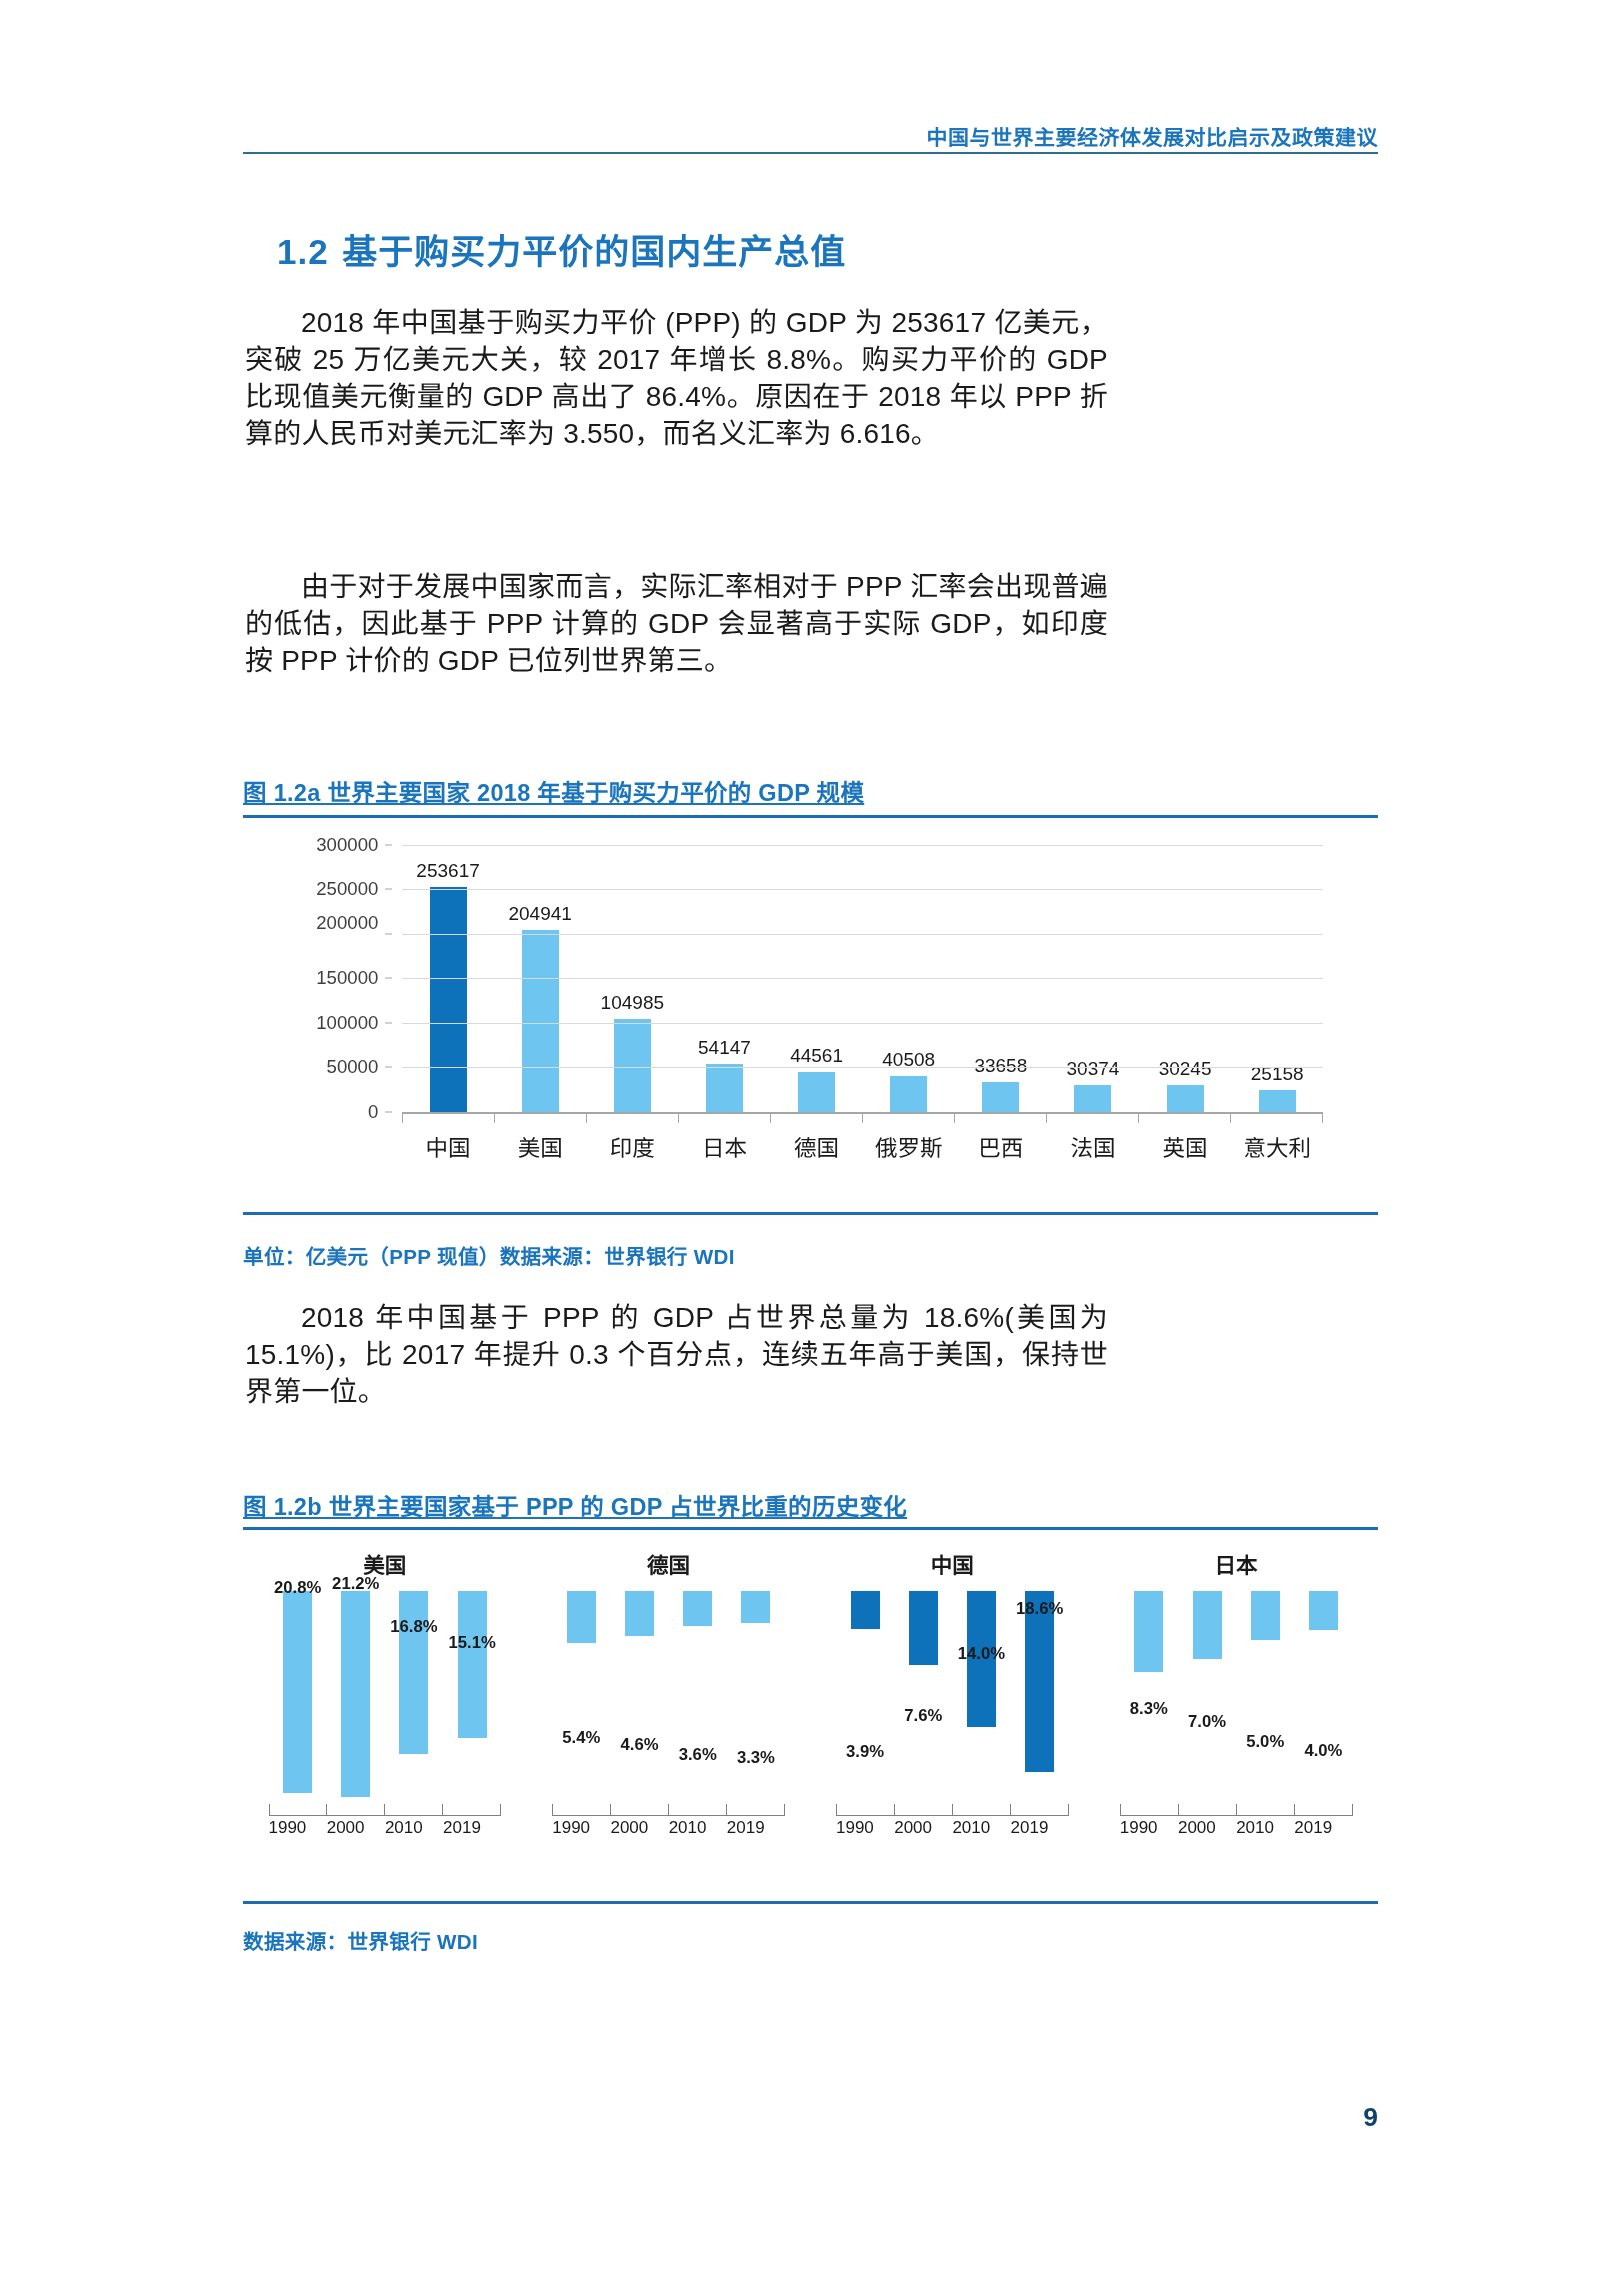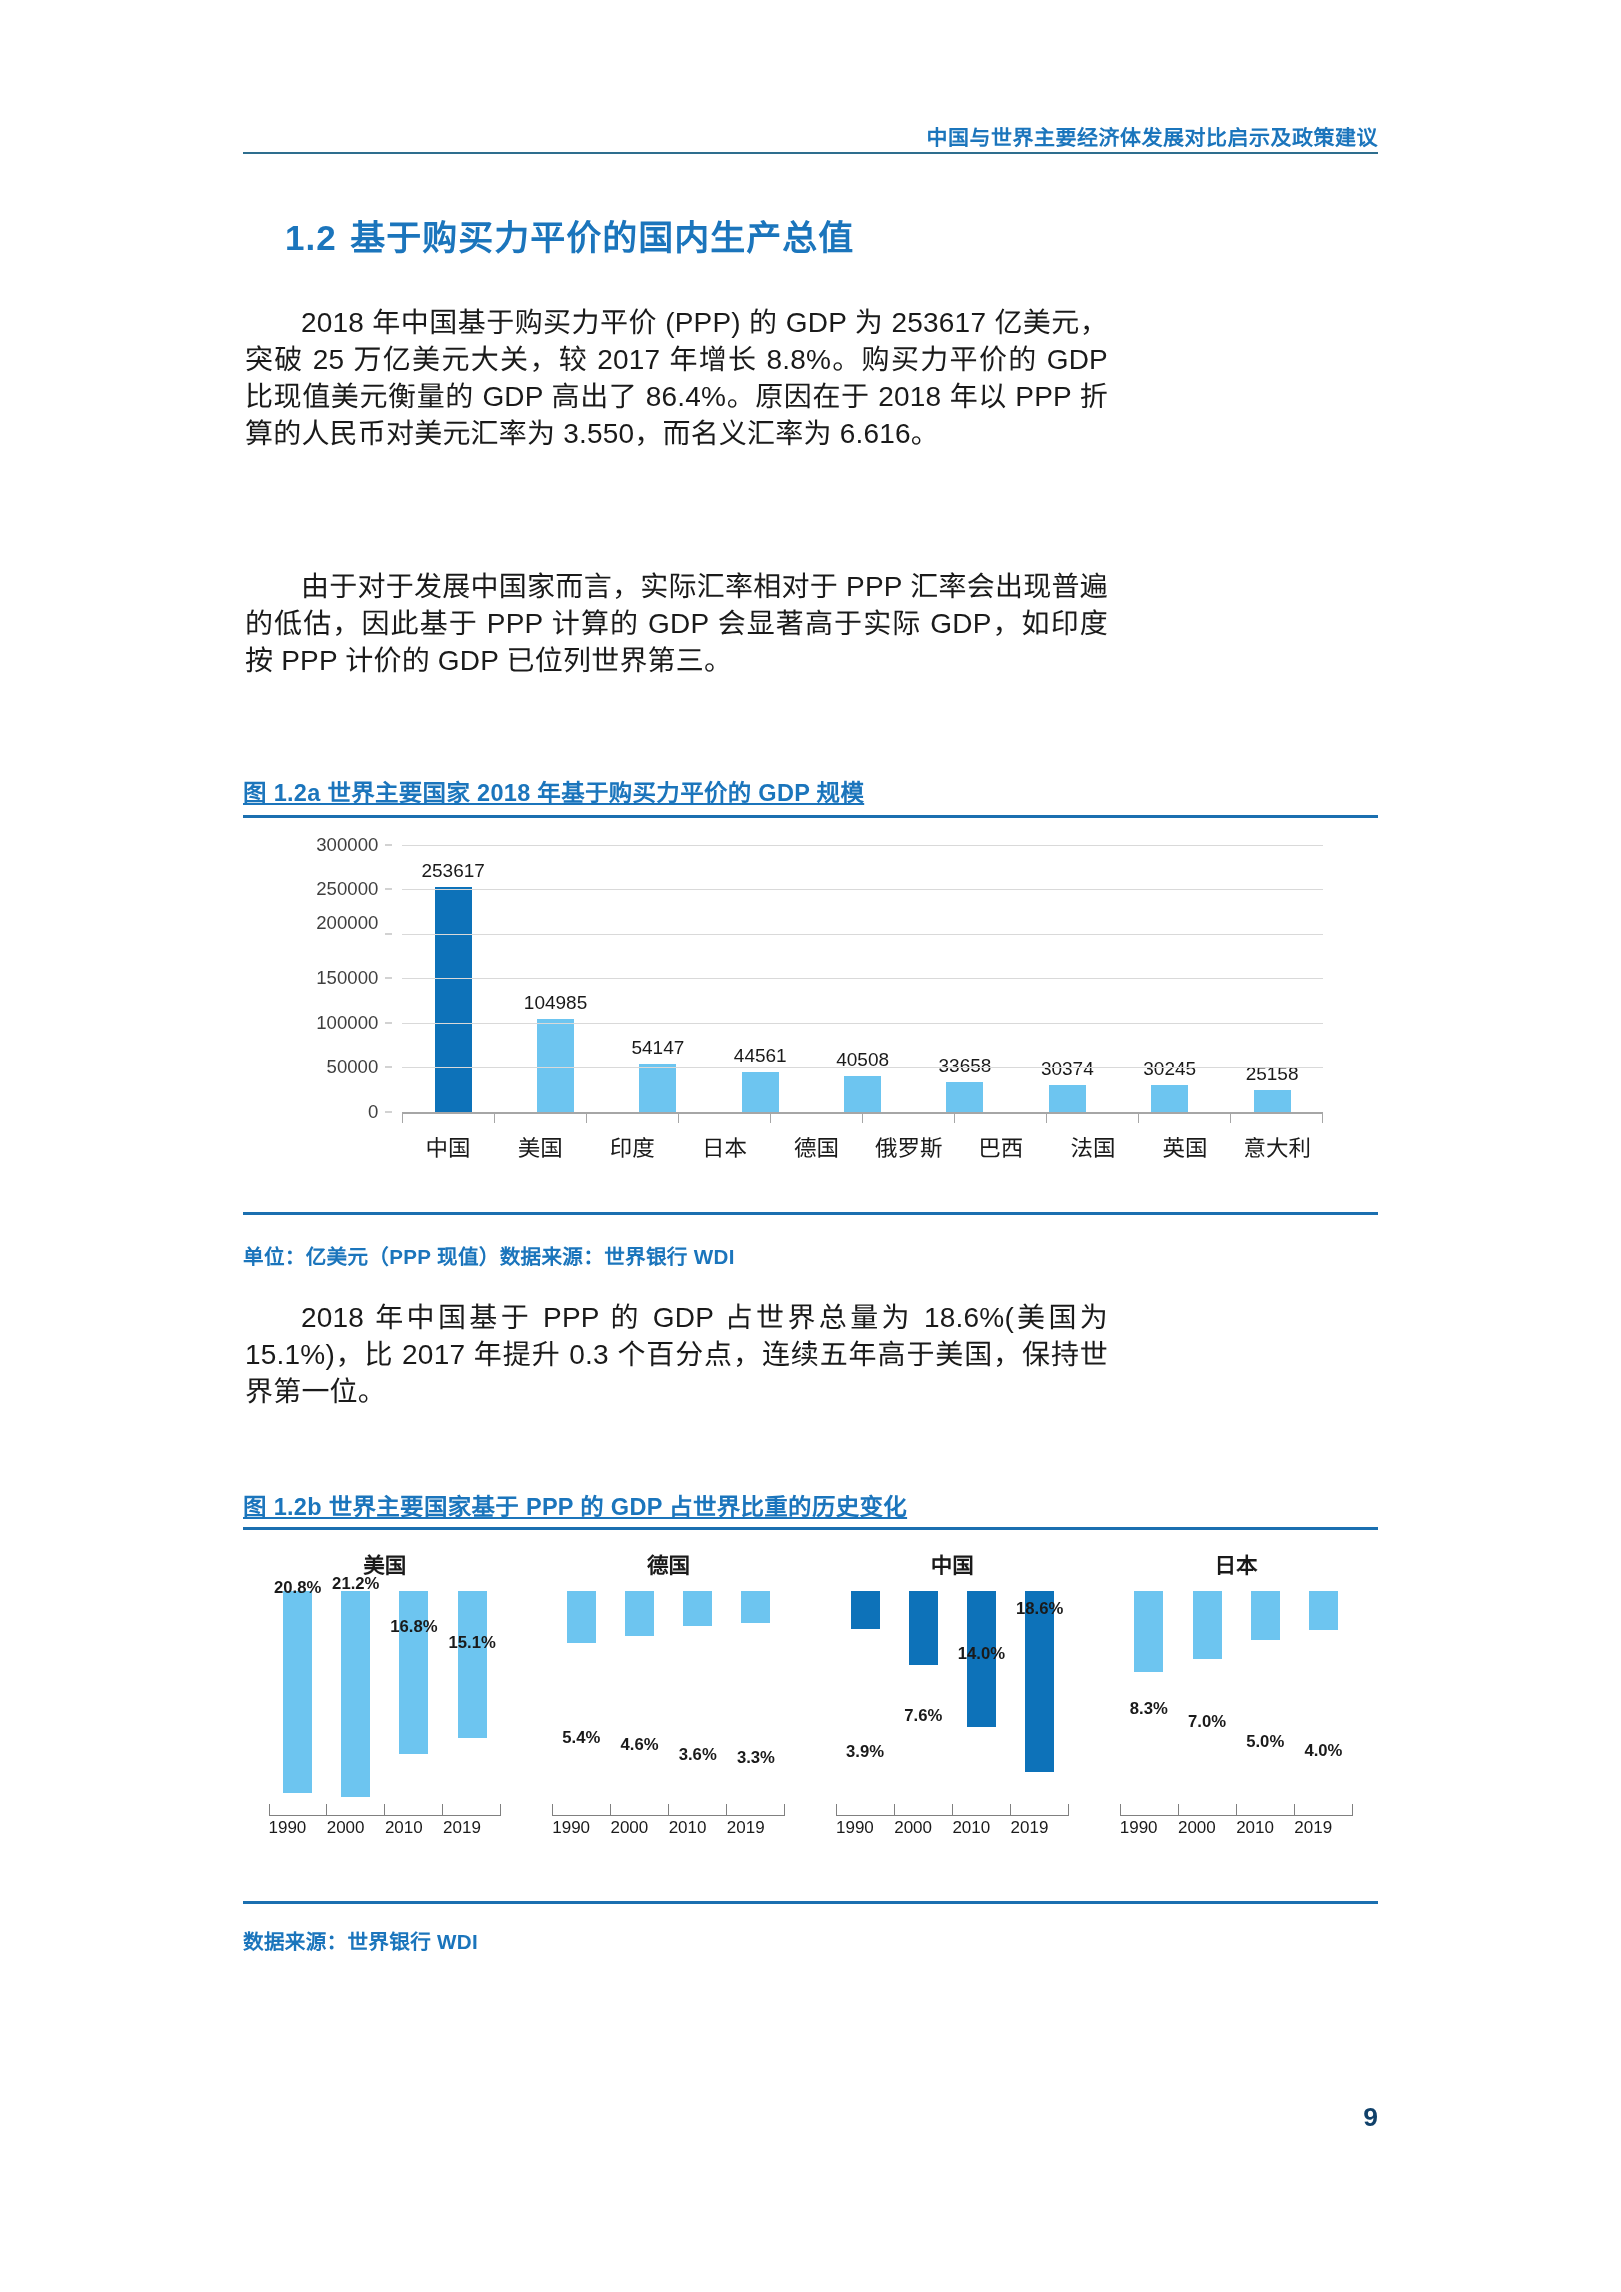--- a/index.html
+++ b/index.html
@@ -46,28 +46,27 @@
     top: 152px;
     left: 243px;
     right: 243px;
     height: 1.6px;
     background: #2e6e8e;
   }
 
   
   .section-title {
     position: absolute;
-    top: 209px;
+    top: 223px;
     left: 277px;
     font-size: 35px;
     font-weight: bold;
     color: #1b75bc;
     letter-spacing: 1px;
     white-space: nowrap;
-    margin-left: 8px;
   }
   .section-title .num { margin-right: 13.7px; }
 
   
   .body-block {
     position: absolute;
     left: 245px;
     width: 863px;
     font-size: 28px;
     line-height: 37px;
@@ -363,20 +362,24 @@
           <div class="ca-ylabel" style="top: 0px;">300000</div>
           <div class="ca-tick" style="top: 0px;"></div>
         </div>
       <div class="ca-plot">
         <div class="ca-bars">
             <div class="ca-barcell">
               <div class="ca-bar dark" style="height: 225px;"></div>
               <div class="ca-barval" style="bottom: 230px;">253617</div>
             </div>
             <div class="ca-barcell">
+              <div class="ca-bar" style="height: 182px;"></div>
+              <div class="ca-barval" style="bottom: 187px;">204941</div>
+            </div>
+            <div class="ca-barcell">
               <div class="ca-bar" style="height: 93px;"></div>
               <div class="ca-barval" style="bottom: 98px;">104985</div>
             </div>
             <div class="ca-barcell">
               <div class="ca-bar" style="height: 48px;"></div>
               <div class="ca-barval" style="bottom: 53px;">54147</div>
             </div>
             <div class="ca-barcell">
               <div class="ca-bar" style="height: 40px;"></div>
               <div class="ca-barval" style="bottom: 45px;">44561</div>

